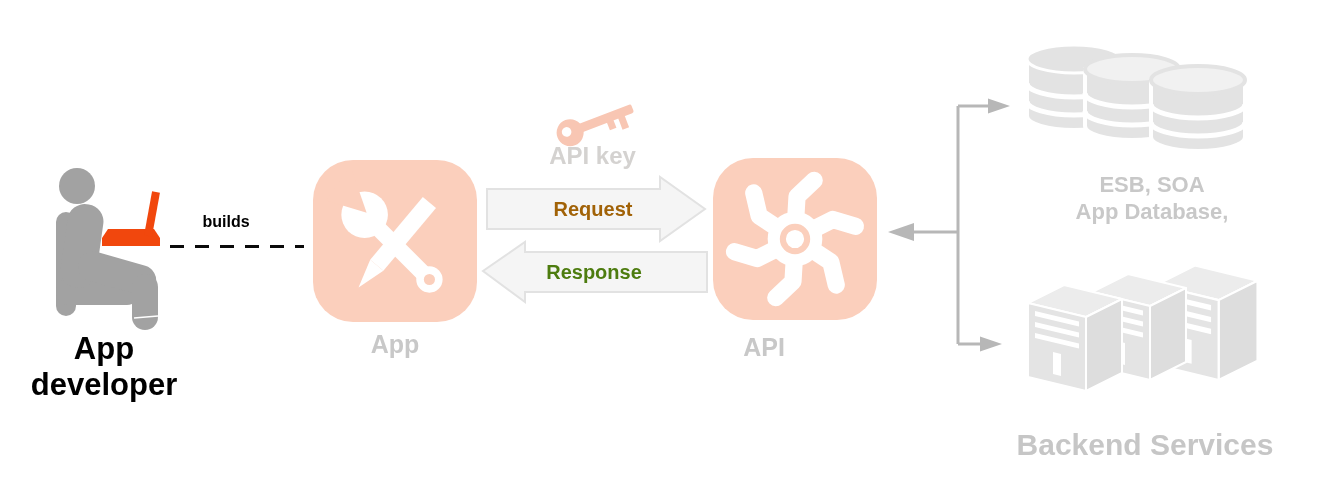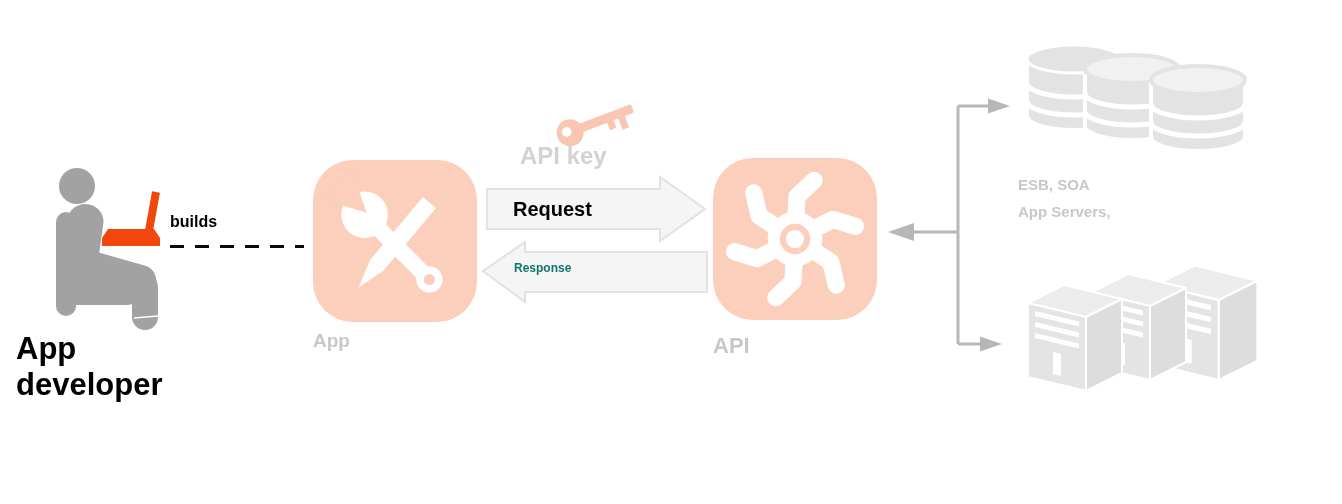--- a/index.html
+++ b/index.html
@@ -1,41 +1,41 @@
 <!DOCTYPE html>
 <html><head>
 <meta charset="utf-8">
 <style>
   html,body{margin:0;padding:0;background:#ffffff;}
   #canvas{
     position:relative;width:1342px;height:504px;background:#ffffff;overflow:hidden;
     font-family:"Liberation Sans","DejaVu Sans",sans-serif;
   }
   .abs{position:absolute;}
-  .lbl{font-weight:bold;}
+  .lbl{font-weight:bold;text-align:center;}
   .lbl-black{color:#000000;}
   .lbl-gray{color:#C8C8C8;}
   .node-card{
     position:absolute;width:164px;height:162px;border-radius:40px;background:#FBCFBC;
   }
   .node-card svg{position:absolute;left:0;top:0;}
   #dev-label{left:16px;top:331px;width:176px;font-size:31px;}
   #builds-label{left:170px;top:213px;width:112px;font-size:16px;}
   #builds-dash{
     left:170px;top:245px;width:134px;height:3px;
     background:repeating-linear-gradient(90deg,#0a0a0a 0 14px,transparent 14px 25px);
   }
   #app-card{left:313px;top:160px;}
-  #app-label{left:313px;top:330px;width:164px;font-size:19px;}
+  #app-label{left:313px;top:330px;width:164px;font-size:25px;}
   #api-card{left:713px;top:158px;}
-  #api-label{left:713px;top:333px;width:164px;font-size:22px;}
+  #api-label{left:682px;top:333px;width:164px;font-size:25px;}
   #apikey-label{left:520px;top:142px;width:145px;font-size:24px;color:#D4D2D0;}
-  #request-label{left:513px;top:198px;width:160px;font-size:20px;color:#000000;}
-  #response-label{left:514px;top:261px;width:160px;font-size:12px;color:#0f766e;}
-  #esb-label{left:1018px;top:171px;width:212px;font-size:15px;line-height:27px;color:#C8C8C8;}
+  #request-label{left:513px;top:198px;width:160px;font-size:20px;color:#a16207;}
+  #response-label{left:514px;top:261px;width:160px;font-size:20px;color:#4d7c0f;}
+  #esb-label{left:1046px;top:171px;width:212px;font-size:22px;line-height:27px;color:#C8C8C8;}
   #backend-label{left:1016px;top:428px;width:258px;font-size:30px;color:#C6C6C6;}
 </style>
 </head>
 <body>
 
 <div id="canvas">
 
   <svg class="abs" style="left:48px;top:166px" width="120" height="170" viewBox="0 0 120 170">
     <g fill="#A2A2A2">
       <rect x="8" y="46" width="20" height="104" rx="10"></rect>
@@ -135,21 +135,21 @@
     </g>
     <g transform="translate(132,27)">
       <path d="M1,15 V72 A47,14 0 0 0 95,72 V15 Z" fill="#E3E3E3" stroke="#ffffff" stroke-width="4"></path>
       <path d="M1,39 A47,14 0 0 0 95,39" stroke="#ffffff" stroke-width="5" fill="none"></path>
       <path d="M1,57 A47,14 0 0 0 95,57" stroke="#ffffff" stroke-width="5" fill="none"></path>
       <ellipse cx="48" cy="15" rx="47" ry="14" fill="#F1F1F1" stroke="#E3E3E3" stroke-width="4"></ellipse>
     </g>
   </svg>
   <div class="abs lbl" id="esb-label">
     <div>ESB, SOA</div>
-    <div>App Servers,</div>
+    <div>App Database,</div>
   </div>
 
   <svg class="abs" style="left:1016px;top:262px" width="260" height="150" viewBox="0 0 260 150">
     <g transform="translate(140,23) scale(1.08)">
       <g stroke="#ffffff" stroke-width="2" stroke-linejoin="round">
         <polygon points="0,0 36,-18 94,-4 58,14" fill="#ECECEC"></polygon>
         <polygon points="58,14 94,-4 94,70 58,88" fill="#DDDDDD"></polygon>
         <polygon points="0,0 58,14 58,88 0,74" fill="#E4E4E4"></polygon>
       </g>
       <g fill="#ffffff">
@@ -179,14 +179,15 @@
         <polygon points="0,0 58,14 58,88 0,74" fill="#E4E4E4"></polygon>
       </g>
       <g fill="#ffffff">
         <polygon points="7,8 51,18.6 51,23.6 7,13"></polygon>
         <polygon points="7,19 51,29.6 51,34.6 7,24"></polygon>
         <polygon points="7,30 51,40.6 51,45.6 7,35"></polygon>
         <polygon points="25,49 33,51 33,73 25,71"></polygon>
       </g>
     </g>
   </svg>
+  <div class="abs lbl" id="backend-label">Backend Services</div>
 
 </div>
 
 </body></html>

